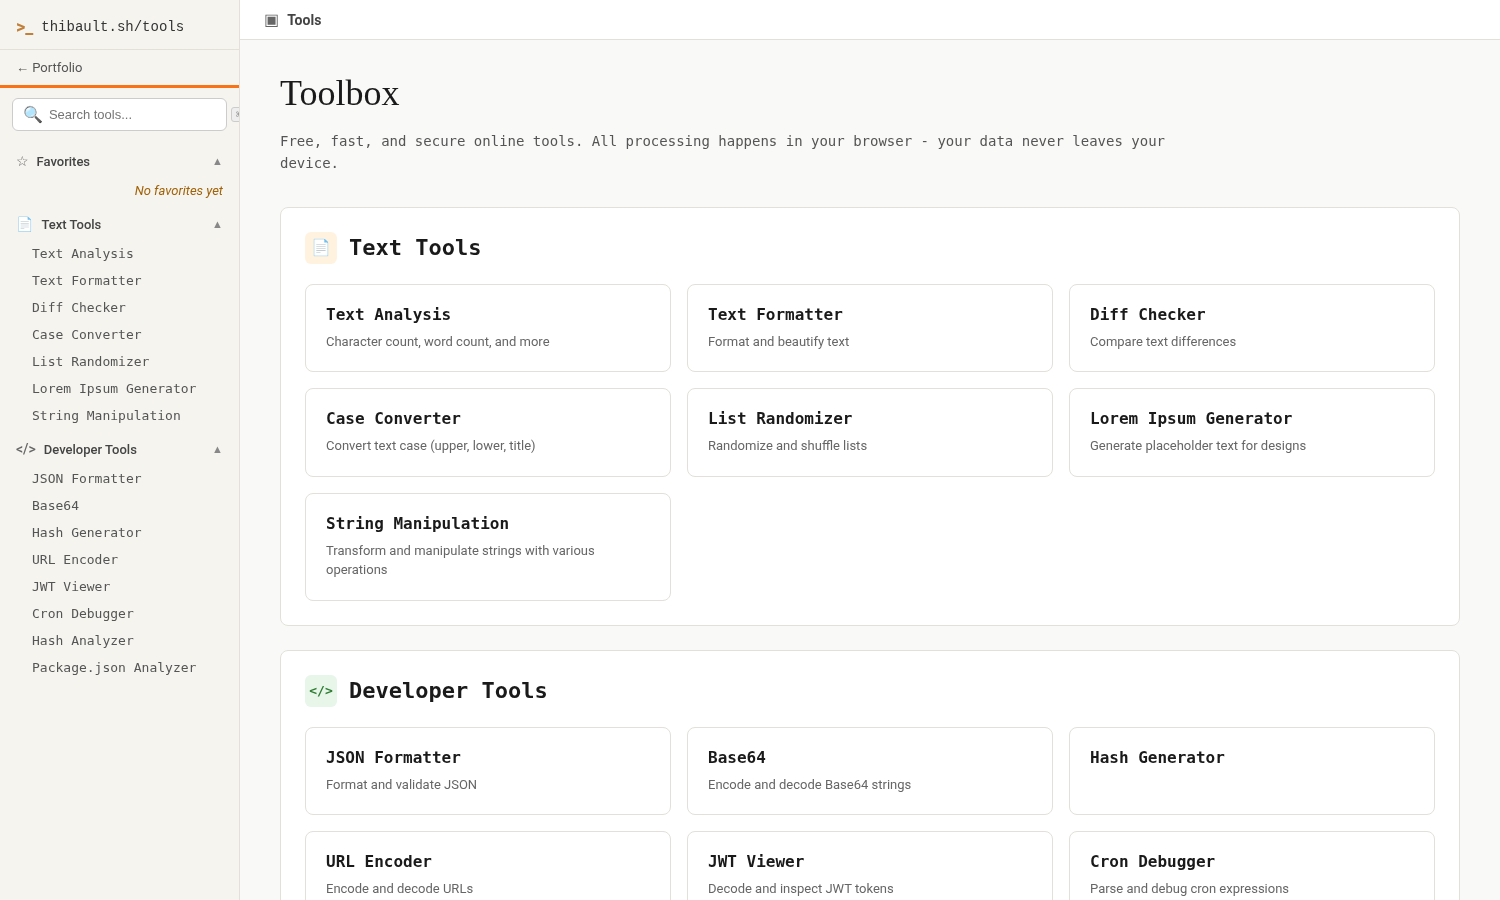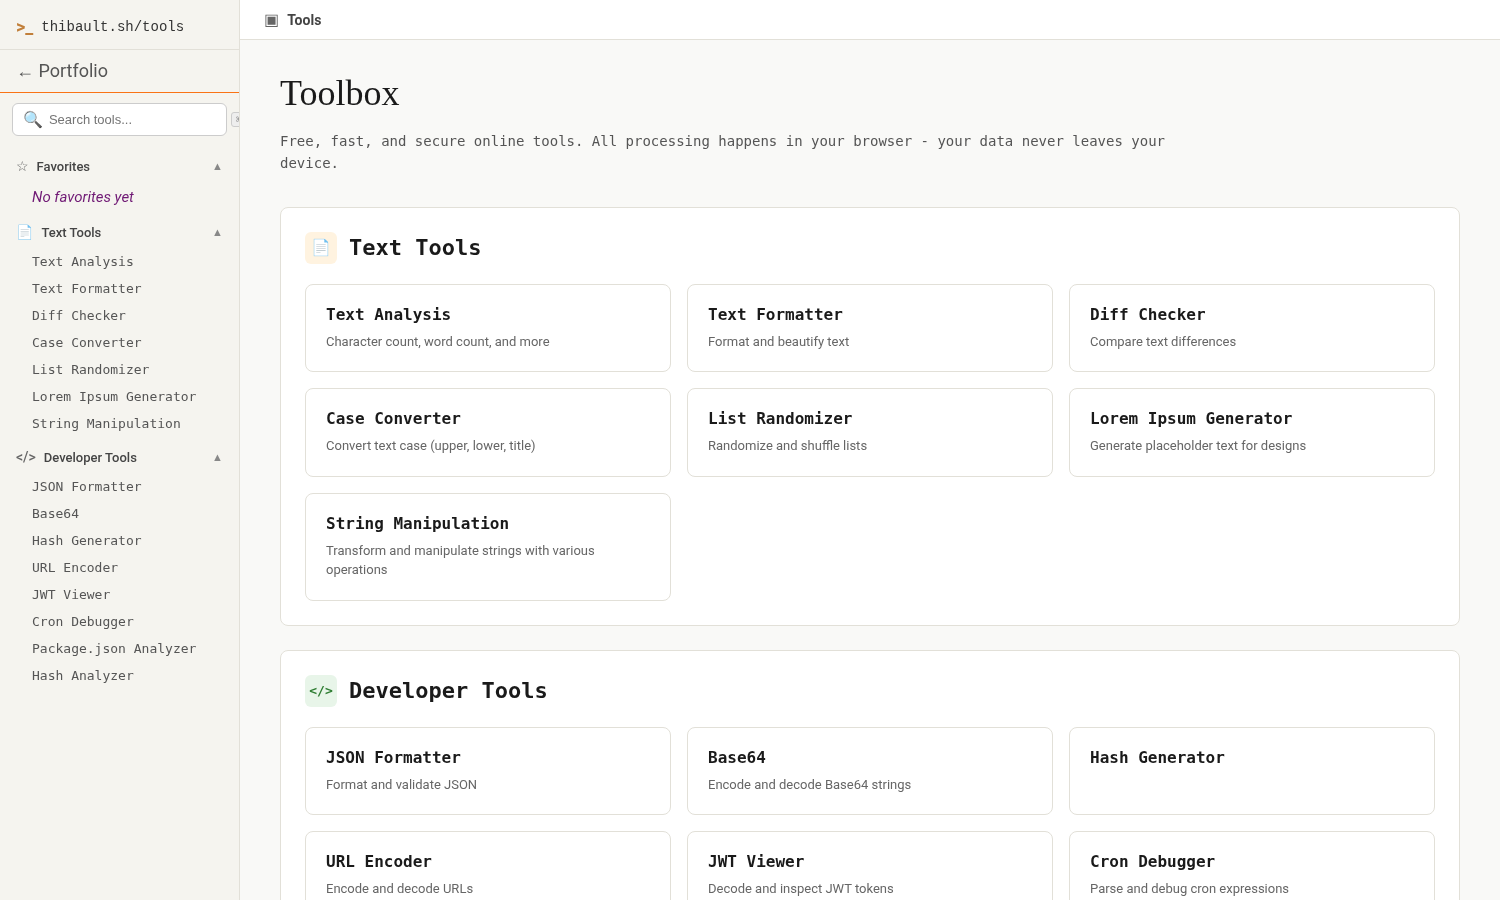--- a/index.html
+++ b/index.html
@@ -39,23 +39,23 @@
 
     .sidebar-logo-text {
       font-family: Liberation Mono, monospace;
       font-size: 14px;
       color: #333;
       font-weight: 500;
     }
 
     .sidebar-portfolio {
       padding: 10px 16px;
-      font-size: 18px;
+      font-size: 13px;
       color: #555;
-      border-bottom: 1px solid #f97316;
+      border-bottom: 3px solid #f97316;
       cursor: pointer;
     }
 
     .sidebar-search {
       margin: 10px 12px;
       display: flex;
       align-items: center;
       border: 1px solid #ccc;
       border-radius: 6px;
       padding: 6px 10px;
@@ -117,23 +117,24 @@
     .sidebar-item {
       padding: 6px 16px 6px 32px;
       font-size: 13px;
       color: #555;
       cursor: pointer;
       font-family: monospace;
     }
 
     .sidebar-no-favorites {
       padding: 6px 16px 6px 32px;
-      font-size: 15px;
-      color: #701a75;
+      font-size: 13px;
+      color: #a16207;
       font-style: italic;
+      text-align: right;
     }
 
     
     .main {
       flex: 1;
       display: flex;
       flex-direction: column;
       overflow-y: auto;
     }
 
@@ -303,22 +304,22 @@
         <span>Developer Tools</span>
       </span>
       <span class="sidebar-chevron">▲</span>
     </div>
     <div class="sidebar-item">JSON Formatter</div>
     <div class="sidebar-item">Base64</div>
     <div class="sidebar-item">Hash Generator</div>
     <div class="sidebar-item">URL Encoder</div>
     <div class="sidebar-item">JWT Viewer</div>
     <div class="sidebar-item">Cron Debugger</div>
+    <div class="sidebar-item">Hash Analyzer</div>
     <div class="sidebar-item">Package.json Analyzer</div>
-    <div class="sidebar-item">Hash Analyzer</div>
   </div>
 </aside>
 
 <main class="main">
   <div class="topbar">
     <span class="topbar-icon">▣</span>
     <span class="topbar-title">Tools</span>
   </div>
 
   <div class="content">

